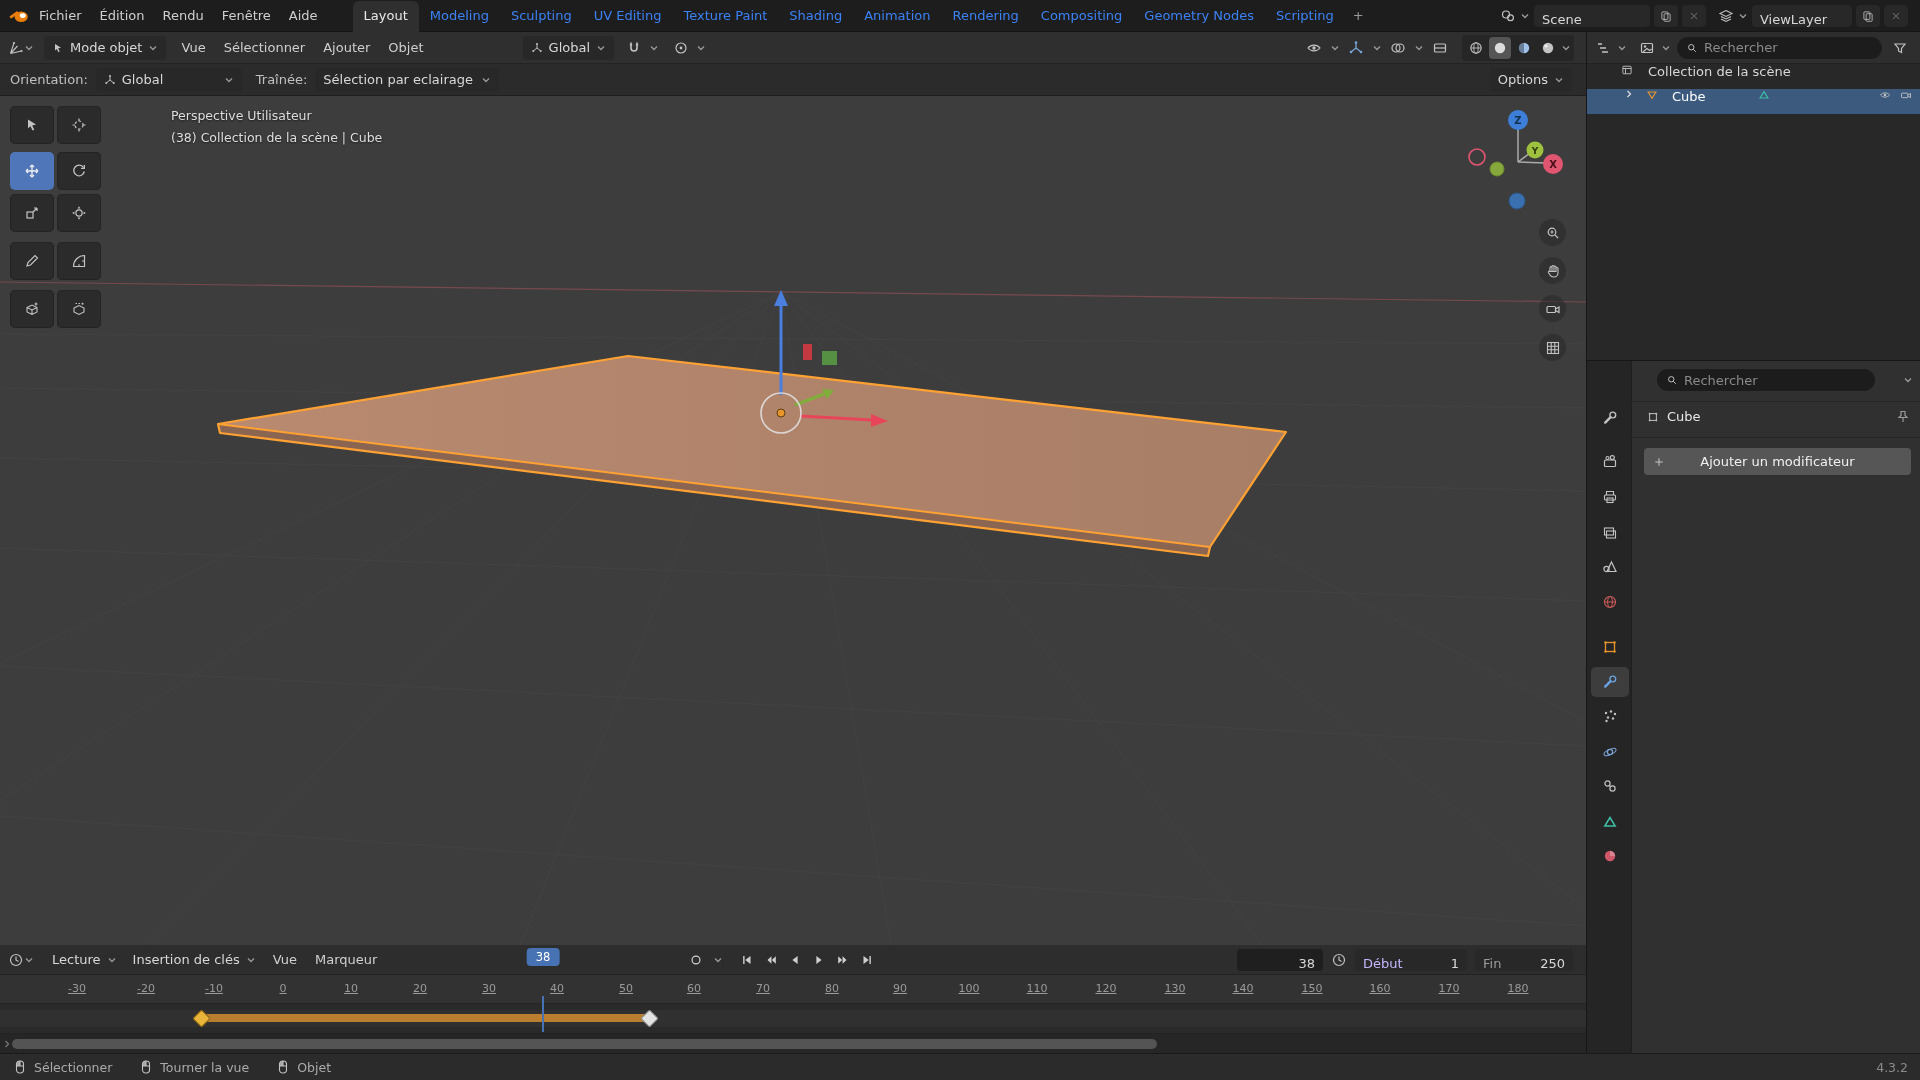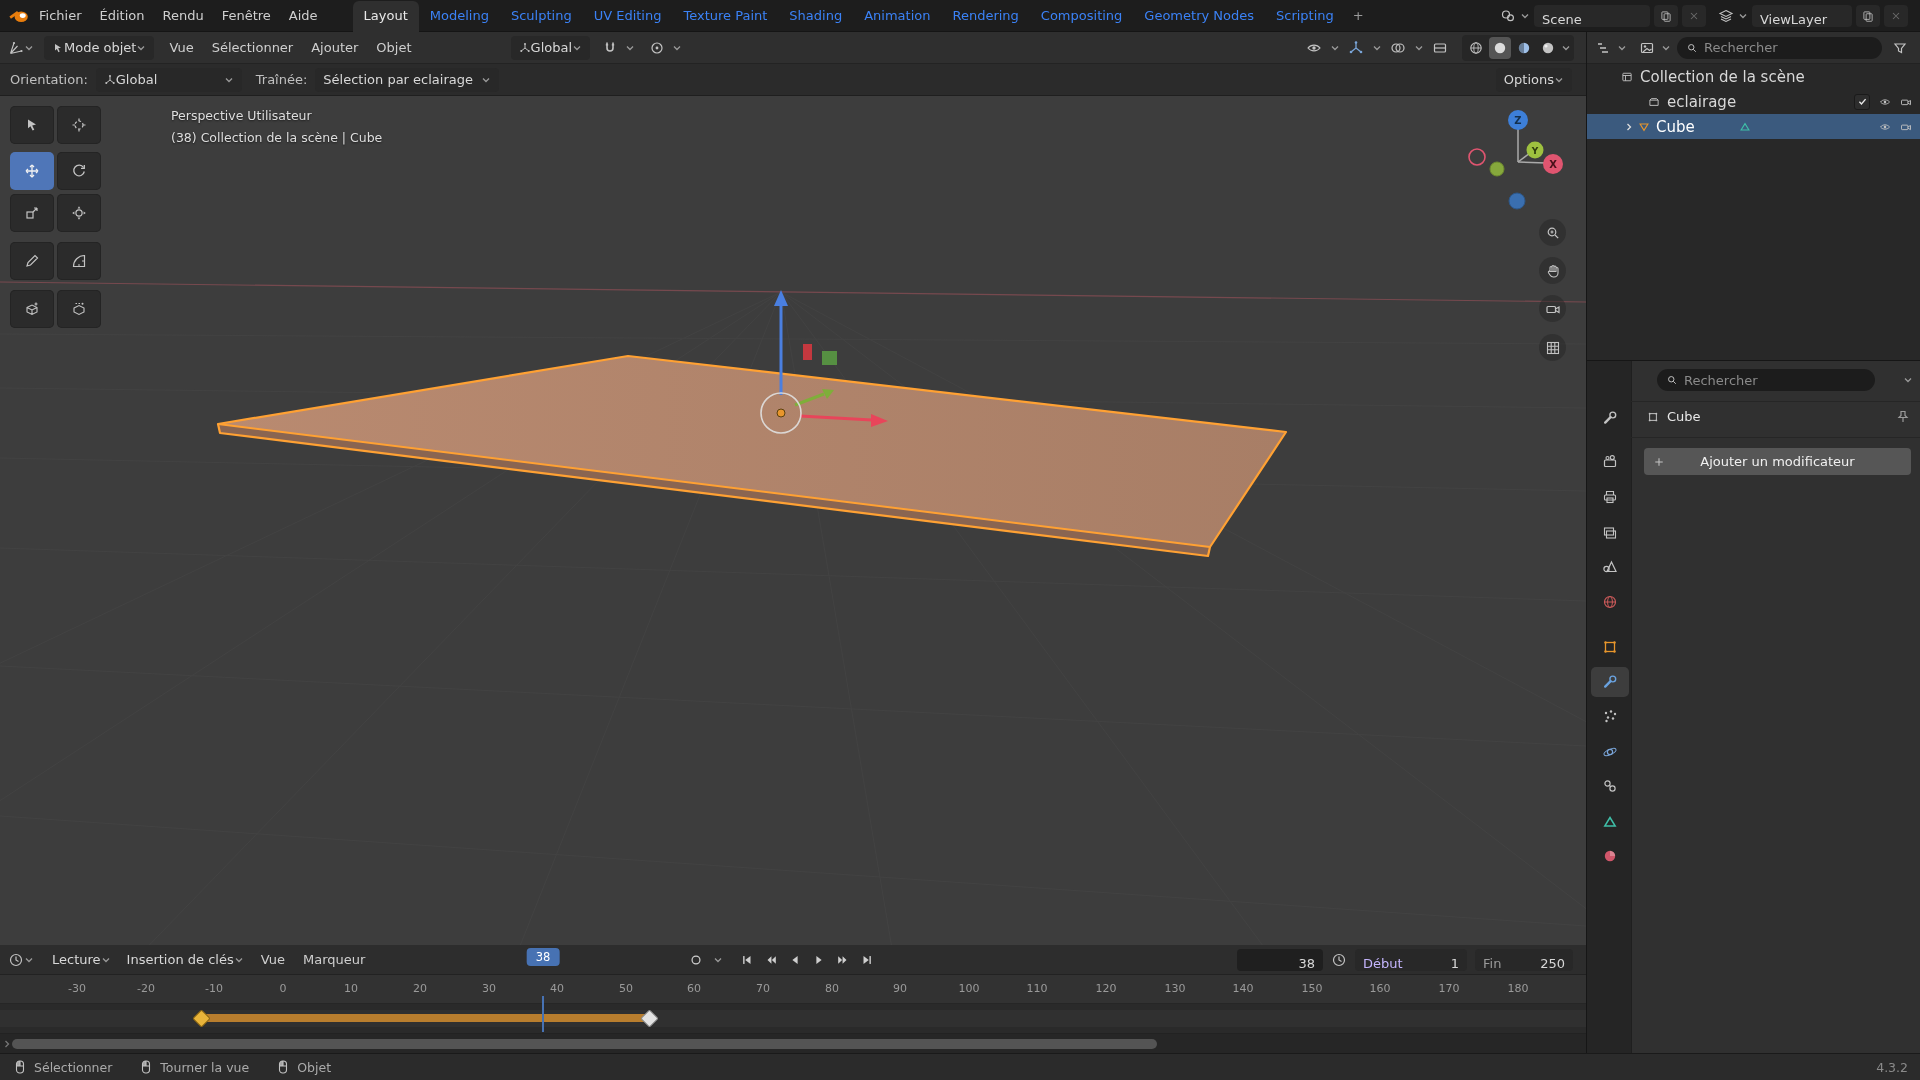--- a/index.html
+++ b/index.html
@@ -16,57 +16,57 @@
   #tabs{display:flex;align-items:flex-end;height:32px;margin-left:26px;}
   .tab{padding:6px 11px 7px;color:#3b82f6;border-radius:6px 6px 0 0;line-height:18px;}
   .tab.active{background:#2f2f2f;color:#e8e8e8;}
   .tab.plus{color:#9a9a9a;padding:6px 8px 7px;}
   #topbar-right{margin-left:auto;display:flex;align-items:center;gap:4px;padding-right:4px;}
   .field{display:flex;align-items:flex-end;gap:6px;background:#282828;border-radius:4px;height:22px;padding:0 8px;color:#d8d8d8;}
   .sqbtn{width:24px;height:22px;background:#282828;border-radius:4px;display:flex;align-items:center;justify-content:center;}
   .sqbtn.dim .ic{color:#6a6a6a;}
   
   #vp-header{position:absolute;left:0;top:32px;width:1586px;height:32px;background:#2f2f2f;display:flex;align-items:center;padding:0 8px;box-sizing:border-box;border-bottom:1px solid #232323;}
-  .dd{display:flex;align-items:center;background:#282828;border-radius:4px;height:24px;padding:0 8px;color:#d8d8d8;}
+  .dd{display:flex;align-items:center;gap:6px;background:#282828;border-radius:4px;height:24px;padding:0 8px;color:#d8d8d8;}
   #tool-settings{position:absolute;left:0;top:64px;width:1586px;height:32px;background:#2b2b2b;display:flex;align-items:center;padding:0 10px;box-sizing:border-box;border-bottom:1px solid #1f1f1f;}
   .lbl{color:#c0c0c0;}
   
   #viewport{position:absolute;left:0;top:96px;width:1586px;height:849px;background:#3d3d3d;overflow:hidden;}
   .overlay-text{position:absolute;color:#dedede;font-size:12.5px;text-shadow:0 1px 2px rgba(0,0,0,.55);}
   
   #toolbar{position:absolute;left:10px;top:10px;display:flex;flex-direction:column;gap:6px;}
   .trow{display:flex;gap:3px;}
   .tool{width:44px;height:38px;background:#2b2b2b;border-radius:5px;display:flex;align-items:center;justify-content:center;box-shadow:0 0 0 1px #242424 inset;}
   .tool.active{background:#4f76b8;box-shadow:none;}
   .tool.active .ic{color:#f2f2f2;}
   
   .navbtn{position:absolute;width:27px;height:27px;border-radius:50%;background:rgba(40,40,40,.55);display:flex;align-items:center;justify-content:center;}
   
   #timeline{position:absolute;left:0;top:945px;width:1586px;height:108px;background:#2a2a2a;box-sizing:border-box;}
   #tl-header{position:relative;height:30px;background:#2d2d2d;border-bottom:1px solid #222;display:flex;align-items:center;padding:0 8px;box-sizing:border-box;}
   #tl-ruler{position:relative;height:28px;background:#323232;border-bottom:1px solid #262626;}
-  .tick{position:absolute;top:7px;transform:translateX(-50%);font-size:11px;color:#9a9a9a;}
+  .tick{position:absolute;top:7px;transform:translateX(-50%);font-size:11px;color:#9a9a9a;text-decoration:underline;}
   #playhead-badge{position:absolute;top:3px;left:543px;transform:translateX(-50%);background:#4772b3;color:#fff;font-size:11.5px;border-radius:4px;padding:2px 9px;z-index:3;}
   #playhead-line{position:absolute;left:542px;top:51px;width:2px;height:36px;background:#4772b3;z-index:2;}
   #tl-tracks{position:relative;height:29px;background:#2a2a2a;border-bottom:1px solid #222;}
   #tl-band{position:absolute;left:0;top:6px;width:100%;height:17px;background:#303030;}
   #kf-bar{position:absolute;left:200px;top:10px;width:448px;height:8px;background:#b97e2e;border-radius:2px;}
   .diamond{position:absolute;top:8px;width:11px;height:11px;transform:rotate(45deg);border-radius:2px;}
   #tl-scroll{position:relative;height:20px;background:#262626;}
   #tl-scrollbar{position:absolute;left:12px;top:5px;width:1145px;height:10px;background:#545454;border-radius:5px;}
   .pbtn{width:23px;height:22px;display:flex;align-items:center;justify-content:center;border-radius:3px;}
   .pbtn .ic{color:#cfcfcf;width:14px;height:14px;}
   
   #statusbar{position:absolute;left:0;top:1053px;width:1920px;height:27px;background:#2b2b2b;border-top:1px solid #1a1a1a;display:flex;align-items:center;padding:0 12px;box-sizing:border-box;color:#ababab;font-size:12.5px;gap:26px;}
   .hint{display:flex;align-items:center;gap:6px;}
   
   #outliner{position:absolute;left:1586px;top:32px;width:334px;height:329px;background:#282828;border-left:1px solid #161616;border-bottom:1px solid #161616;box-sizing:border-box;}
   #outliner-header{height:32px;display:flex;align-items:center;padding:0 8px;gap:6px;box-sizing:border-box;background:#2e2e2e;border-bottom:1px solid #222;}
   .search{display:flex;align-items:center;gap:6px;background:#1c1c1c;border-radius:11px;height:22px;padding:0 9px;color:#8a8a8a;flex:1;}
-  .orow{position:relative;height:25px;display:flex;align-items:center;font-size:15px;color:#d8d8d8;}
+  .orow{position:relative;height:25px;display:flex;font-size:13px;color:#d8d8d8;gap:8px;}
   .orow .rt{position:absolute;right:8px;display:flex;gap:9px;align-items:center;}
   .orow.sel{background:#3b5a7e;color:#fff;}
   .cbox{width:14px;height:14px;background:#2d2d2d;border:1px solid #1a1a1a;border-radius:3px;display:flex;align-items:center;justify-content:center;}
   #properties{position:absolute;left:1586px;top:361px;width:334px;height:692px;background:#303030;border-left:1px solid #161616;box-sizing:border-box;}
   #prop-strip{position:absolute;left:0;top:0;width:44px;height:692px;background:#252525;border-right:1px solid #1f1f1f;}
   .ptab{position:absolute;left:4px;width:38px;height:30px;display:flex;align-items:center;justify-content:center;border-radius:5px;}
   .ptab.active{background:#3d3d3d;}
   #prop-content{position:absolute;left:44px;top:0;width:290px;height:692px;}
   #prop-search{position:absolute;left:26px;top:8px;width:200px;}
   #add-modifier{position:absolute;left:13px;top:87px;width:267px;height:27px;background:#565656;border-radius:4px;display:flex;align-items:center;justify-content:center;gap:8px;color:#f0f0f0;}
@@ -837,39 +837,20 @@
           </svg>
         </div>
     </div>
 
     <div class="orow" style="padding-left:34px">
       <svg class="ic ic12" style="margin-right:7px">
           <use href="#s-scenebox"></use>
         </svg>
       <span>Collection de la scène</span>
     </div>
-    <div class="orow" style="padding-left:61px">
-      <svg class="ic ic12" style="margin-right:7px;color:#c8c8c8">
-          <use href="#s-box"></use>
-        </svg>
-      <span>eclairage</span>
-      <span class="rt">
-        <span class="cbox">
-            <svg class="ic" style="width:11px;height:11px;color:#e8e8e8">
-              <use href="#s-check"></use>
-            </svg>
-          </span>
-        <svg class="ic ic12">
-            <use href="#s-eye"></use>
-          </svg>
-        <svg class="ic ic12">
-            <use href="#s-cam"></use>
-          </svg>
-      </span>
-    </div>
     <div class="orow sel" style="padding-left:37px">
       <svg class="chev" style="margin-right:4px;color:#ddd">
           <use href="#s-chevr"></use>
         </svg>
       <svg class="ic ic12" style="margin-right:6px;color:#e8962c">
           <use href="#s-tri"></use>
         </svg>
       <span>Cube</span>
       <svg class="ic ic12" style="margin-left:44px;color:#3fbfa8;transform:rotate(180deg)">
           <use href="#s-tri"></use>

